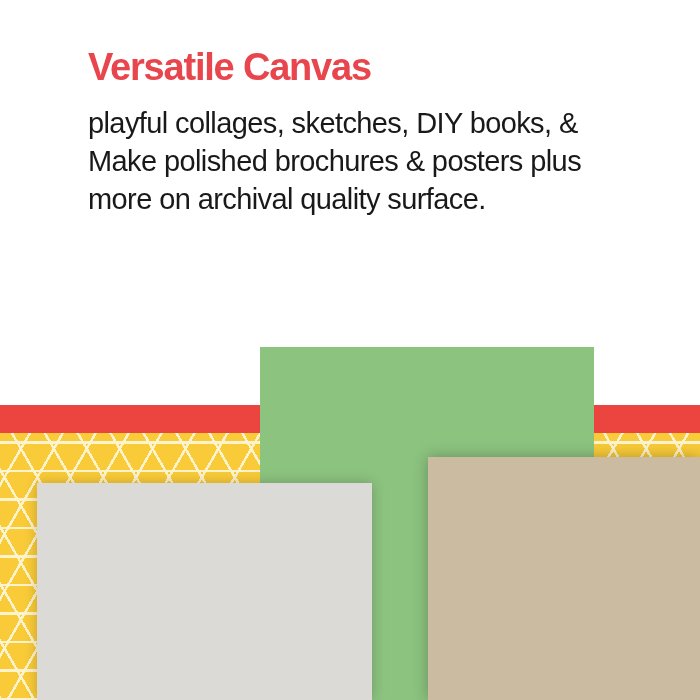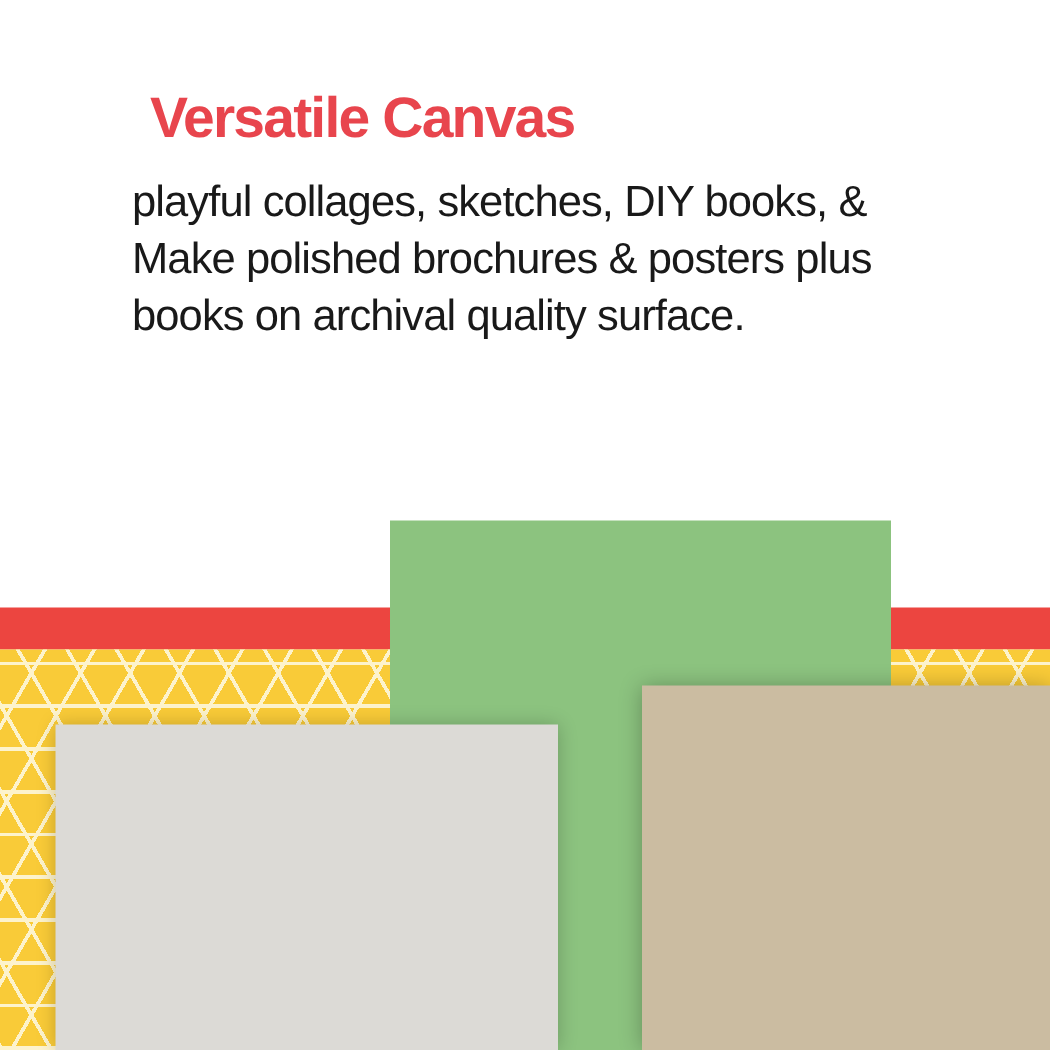--- a/index.html
+++ b/index.html
@@ -15,21 +15,21 @@
     overflow: hidden;
   }
 
   
   .text-block {
     position: absolute;
     left: 88px; top: 48px; right: 40px;
     z-index: 5;
   }
   .headline {
-    margin: 12px;
+    margin: 0;
     font-size: 38px;
     font-weight: 700;
     letter-spacing: -1.2px;
     line-height: 1.0;
     color: var(--heading, #e8454d);
   }
   .desc {
     margin: 18px 0 0 0;
     font-size: 29px;
     font-weight: 400;
@@ -82,21 +82,21 @@
 </head>
 <body>
 
 <div class="poster">
 
   <div class="text-block">
     <h1 class="headline">Versatile Canvas</h1>
     <p class="desc">
       <span class="line">playful collages, sketches, DIY books, &amp;</span>
       <span class="line">Make polished brochures &amp; posters plus</span>
-      <span class="line">books on archival quality surface.</span>
+      <span class="line">more on archival quality surface.</span>
     </p>
   </div>
 
   <div class="collage">
     <div class="red-stripe"></div>
     <div class="triangle-pattern"></div>
     <div class="green-canvas"></div>
     <div class="tan-paper"></div>
     <div class="gray-paper"></div>
   </div>

